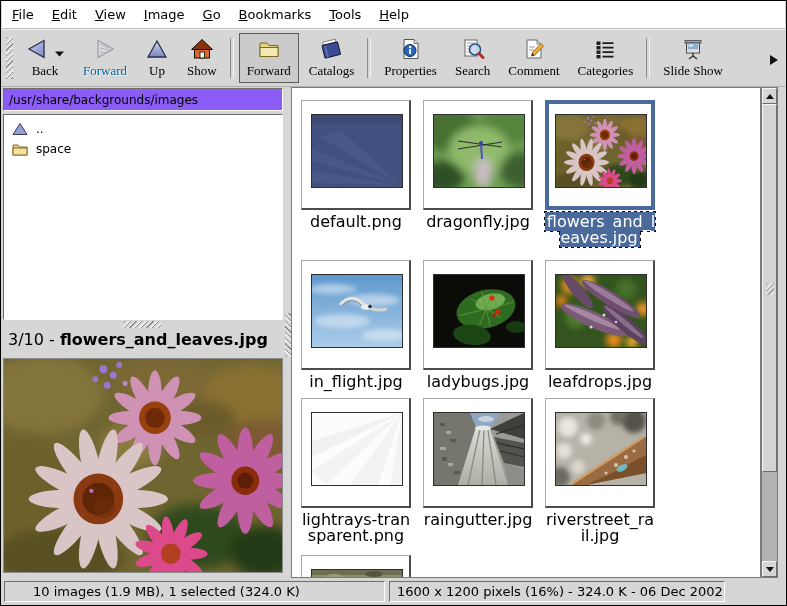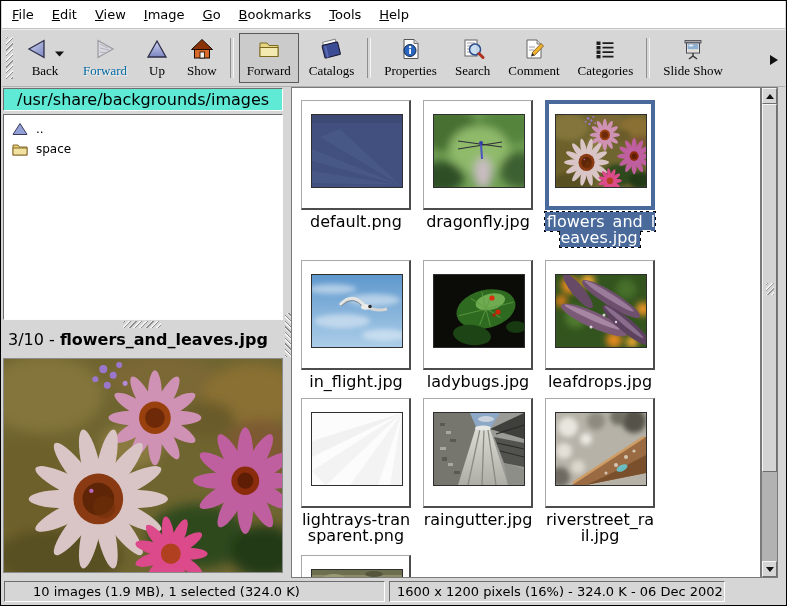--- a/index.html
+++ b/index.html
@@ -21,22 +21,22 @@
   .tbtn .ico{width:24px;height:24px;display:block;}
   .tbtn .lbl{font-size:13px;margin-top:2px;white-space:nowrap;font-family:Liberation Serif, serif;}
   .tbtn.active{border:1px solid #5a5a5a;background:#cbcbcb;}
   .tbtn.disabled .lbl{color:#0369a1;text-shadow:1px 1px 0 #f4f4f4;}
   .tb-sep{width:2px;margin:8px 4px;border-left:1px solid #8e8e8e;border-right:1px solid #f4f4f4;}
   .back-row{display:flex;align-items:center;}
   .dd-arrow{width:10px;height:6px;margin-left:6px;display:block;}
   .overflow{position:absolute;right:6px;top:24px;width:10px;height:12px;}
   
   .location{position:absolute;left:2px;top:87px;width:280px;height:23px;box-sizing:border-box;
-            background:#5eead4;border:1px solid;border-color:#6e6e6e #fdfdfd #fdfdfd #6e6e6e;
-            font-family:"DejaVu Sans","Liberation Sans",sans-serif;font-size:16px;padding:2px 13px;outline:none;}
+            background:#8b5cf6;border:1px solid;border-color:#6e6e6e #fdfdfd #fdfdfd #6e6e6e;
+            font-family:"DejaVu Sans","Liberation Sans",sans-serif;font-size:12px;padding:2px 5px;outline:none;}
   .folderlist{position:absolute;left:2px;top:113px;width:280px;height:206px;box-sizing:border-box;
               background:#fff;border:1px solid;border-color:#6e6e6e #fdfdfd #fdfdfd #6e6e6e;padding:4px 2px;}
   .frow{display:flex;align-items:center;gap:8px;padding:3px 6px;}
   .frow .fico{width:16px;height:14px;display:block;}
   .h-grip{position:absolute;left:122px;top:320px;width:38px;height:7px;
           background:repeating-linear-gradient(135deg,#f2f2f2 0 1px,#8c8c8c 1px 2px,#d6d6d6 2px 4px);}
   .pstatus{position:absolute;left:7px;top:329px;width:270px;height:18px;font-size:16px;white-space:nowrap;}
   .pstatus b{font-weight:bold;}
   .preview{position:absolute;left:2px;top:357px;width:280px;height:215px;box-sizing:border-box;
            border:1px solid #8a8a8a;background:#fff;}

